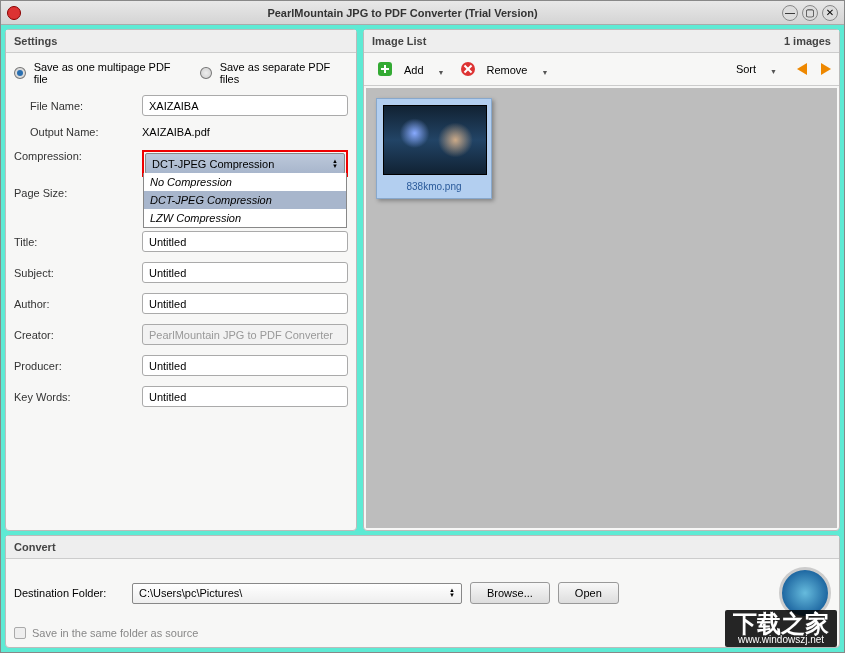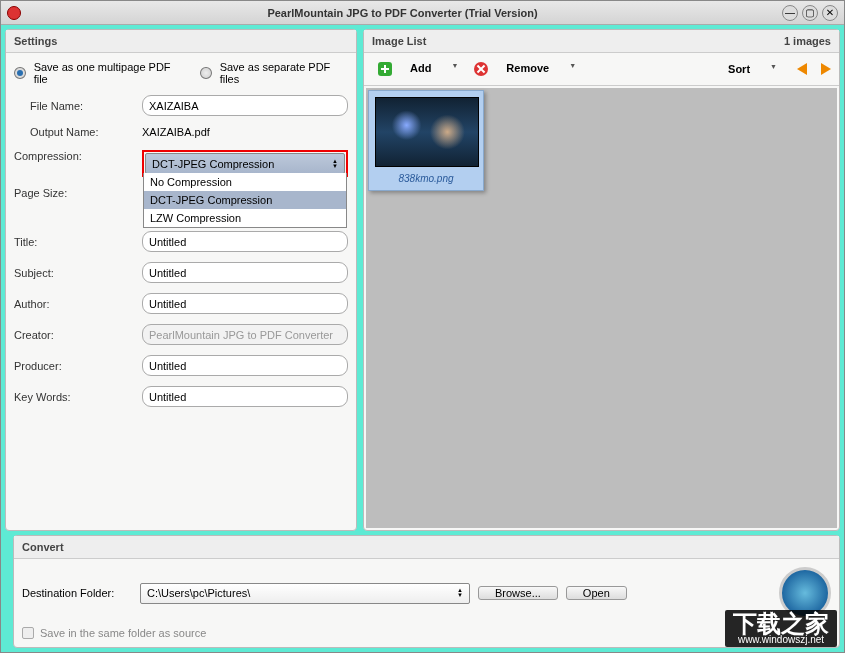--- a/index.html
+++ b/index.html
@@ -17,56 +17,56 @@
 .content { display: flex; flex: 1; gap: 6px; padding: 4px; }
 .panel { background: #f7f7f6; border: 1px solid #bbb; border-radius: 4px; display: flex; flex-direction: column; }
 .panel-title { padding: 5px 8px; color: #444; font-weight: bold; border-bottom: 1px solid #ccc; background: #eee; display: flex; }
 .panel-title .spacer { flex: 1; }
 .settings-panel { width: 352px; }
 .imgpanel { flex: 1; }
 
 .settings-body { padding: 8px; }
 .row { display: flex; align-items: center; margin-bottom: 10px; gap: 40px; }
 .label { width: 88px; color: #333; }
-.input { flex: 1; height: 21px; border: 1px solid #aaa; border-radius: 9px; padding: 2px 6px; background: #fff; font-size: 11px; }
+.input { flex: 1; height: 21px; border: 1px solid #aaa; border-radius: 3px; padding: 2px 6px; background: #fff; font-size: 11px; }
 .input[disabled] { color: #999; background: #f2f2f2; }
 .select { flex: 1; height: 21px; border: 1px solid #888; background: linear-gradient(#bcc8da, #a8b6cc); padding: 2px 6px; border-radius: 2px; display: flex; align-items: center; justify-content: space-between; cursor: pointer; }
 .select .arrs { display: flex; flex-direction: column; font-size: 6px; line-height: 5px; }
 .radio-row { display: flex; align-items: center; gap: 8px; }
 .radio { width: 12px; height: 12px; border-radius: 50%; border: 1px solid #777; background: radial-gradient(#eee,#ccc); display: flex; align-items: center; justify-content: center; }
 .radio.sel::after { content:''; width:6px; height:6px; border-radius:50%; background:#2a6fb0; }
 .highlight-box { border: 2px solid #e00; padding: 1px; position: relative; }
 
-.dropdown { position: absolute; top: 21px; left: -1px; right: -1px; background: #fff; border: 1px solid #888; border-top: none; }
+.dropdown { position: absolute; top: 21px; left: -1px; right: -1px; background: #fff; border: 1px solid #888; border-top: none; font-style: italic; }
 .dropdown .opt { padding: 3px 6px; cursor: pointer; }
 .dropdown .opt.sel { background: #a8b6cc; }
 
 .img-toolbar { display: flex; align-items: center; gap: 4px; padding: 6px 8px; border-bottom: 1px solid #ccc; }
-.tbtn { display: flex; align-items: flex-start; gap: 18px; padding: 3px 6px; cursor: pointer; font-weight: bold; }
+.tbtn { display: flex; align-items: flex-end; gap: 12px; padding: 3px 6px; cursor: pointer; }
 .plus-ic { width:14px; height:14px; background:#3a3; border-radius:3px; position: relative; }
 .plus-ic::before,.plus-ic::after { content:''; position:absolute; background:#fff; }
 .plus-ic::before { left:6px; top:3px; width:2px; height:8px; }
 .plus-ic::after { left:3px; top:6px; width:8px; height:2px; }
 .x-ic { width:14px; height:14px; background:#d33; border-radius:50%; position:relative; }
 .x-ic::before,.x-ic::after { content:''; position:absolute; left:6px; top:2px; width:2px; height:10px; background:#fff; }
 .x-ic::before { transform: rotate(45deg); } .x-ic::after { transform: rotate(-45deg); }
 .arrow-l,.arrow-r { width:0; height:0; border-top:6px solid transparent; border-bottom:6px solid transparent; }
 .arrow-l { border-right:10px solid #e80; } .arrow-r { border-left:10px solid #e80; }
 .caret { font-size: 7px; color: #555; margin-left: 2px; }
 .flex-sp { flex: 1; }
 
-.thumbs { flex: 1; background: #bdbdbd; padding: 2px; display: flex; align-items: flex-start; gap: 8px; margin: 2px; font-style: italic; }
+.thumbs { flex: 1; background: #bdbdbd; padding: 10px; display: flex; align-items: flex-start; gap: 8px; margin: 2px; }
 .thumb { width: 116px; background: #b3cff0; padding: 6px; border: 1px solid #88a8cc; box-shadow: 2px 2px 4px rgba(0,0,0,0.3); }
 .thumb-img { width: 104px; height: 70px; background: #0a1a3a; border: 1px solid #000; position:relative; overflow:hidden; }
 .thumb-img::before { content:''; position:absolute; inset:0; background: radial-gradient(circle at 30% 40%, #8af 0%, transparent 18%), radial-gradient(circle at 70% 50%, #ca8 0%, transparent 22%), linear-gradient(#123 0%, #246 50%, #123 100%); }
 .thumb-lbl { text-align: center; margin-top: 6px; color: #2a5a9a; font-size: 10px; }
 
-.convert-panel { margin: 0 4px 4px 12px; }
+.convert-panel { margin: 0 4px 4px 4px; }
 .convert-body { display: flex; align-items: center; gap: 8px; padding: 8px; }
-.btn { height: 14px; padding: 0 16px; background: linear-gradient(#f8f8f8,#ddd); border: 1px solid #999; border-radius: 3px; cursor: pointer; font-size: 11px; }
+.btn { height: 22px; padding: 0 16px; background: linear-gradient(#f8f8f8,#ddd); border: 1px solid #999; border-radius: 3px; cursor: pointer; font-size: 11px; }
 .start-btn { width: 52px; height: 52px; border-radius: 50%; background: radial-gradient(#6bd, #048); border: 3px solid #ccc; margin-left: 20px; }
 .check-row { display: flex; align-items: flex-end; gap: 6px; padding: 0 8px 8px; color: #888; }
 .checkbox { width: 12px; height: 12px; border: 1px solid #aaa; background: #eee; border-radius: 2px; }
 
 .watermark { position: absolute; right: 8px; bottom: 6px; color: #fff; background: rgba(0,0,0,0.85); padding: 4px 8px 2px; text-align: center; border-radius: 2px; }
 .watermark .cn { font-size: 24px; font-weight: bold; font-family: "Microsoft YaHei", sans-serif; line-height: 20px; }
 .watermark .url { font-size: 10px; color: #fff; }
 </style>
 </head>
 <body>

